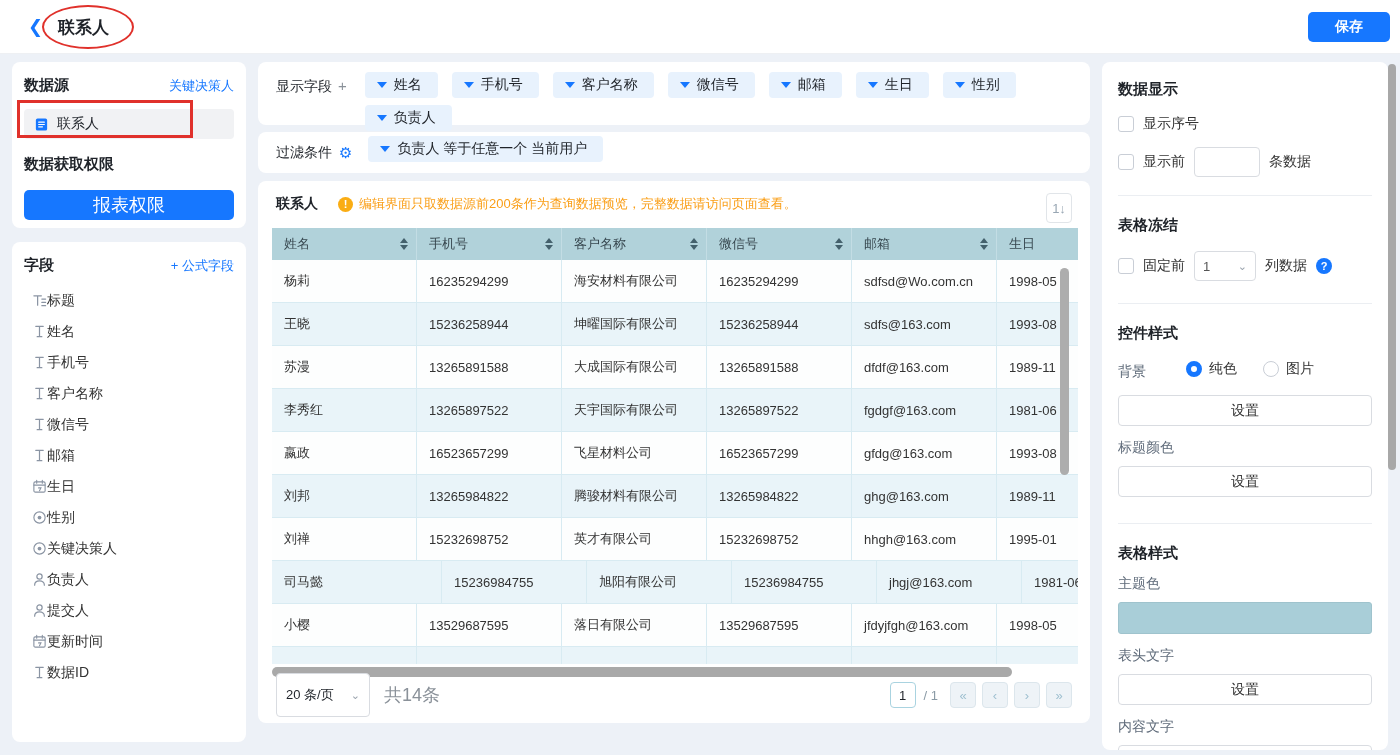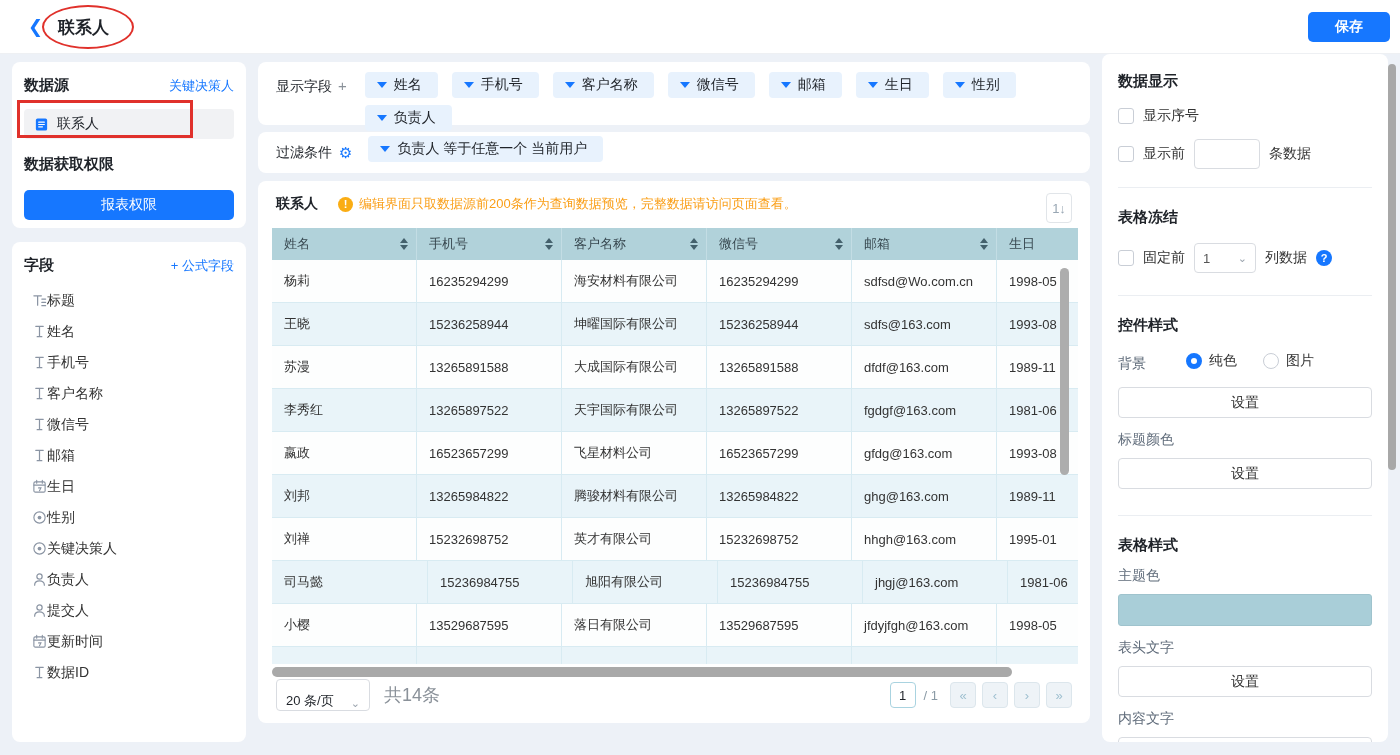--- a/index.html
+++ b/index.html
@@ -16,21 +16,21 @@
   .ann-rect { position:absolute; left:17px; top:100px; width:176px; height:38px; border:3px solid #e0312b; pointer-events:none; z-index:20; }
 
   
   .lc1 { left:12px; top:62px; width:234px; height:166px; padding:14px 12px; }
   .lc1-head { display:flex; justify-content:space-between; align-items:center; margin-bottom:14px; }
   .h15 { font-size:15px; font-weight:bold; }
   .blue-link { color:#1677ff; font-size:13px; cursor:pointer; }
   .ds-item { height:30px; background:#f1f2f4; border-radius:4px; display:flex; align-items:center; padding:0 10px; gap:8px; font-size:14px; cursor:pointer; margin-bottom:16px; }
   .ds-item svg { flex:0 0 auto; }
   .perm-head { font-size:15px; font-weight:bold; margin-bottom:16px; }
-  .perm-btn { width:100%; height:30px; background:#1677ff; color:#fff; border:none; border-radius:5px; font-size:14px; cursor:pointer; }
+  .perm-btn { width:100%; height:30px; background:#1677ff; color:#fff; border:none; border-radius:5px; font-size:18px; cursor:pointer; }
 
   .lc2 { left:12px; top:242px; width:234px; height:500px; padding:14px 12px; overflow:hidden; }
   .lc2-head { display:flex; justify-content:space-between; align-items:center; margin-bottom:10px; }
   .field-item { display:flex; align-items:center; height:31px; padding-left:8px; font-size:14px; color:#333; cursor:pointer; border-radius:4px; }
   .field-item .ficon { width:15px; height:15px; display:inline-flex; color:#8a94a3; }
 
   
   .mc-chips { left:258px; top:62px; width:832px; height:63px; padding:10px 18px; display:flex; }
   .chips-label { font-size:14px; color:#1f2329; white-space:nowrap; margin-top:5px; }
   .plus { color:#8a9199; margin-left:6px; font-size:15px; }
@@ -55,30 +55,30 @@
   .sort-carets { display:flex; flex-direction:column; gap:2px; cursor:pointer; }
   .sc-up { width:0; height:0; border-left:4px solid transparent; border-right:4px solid transparent; border-bottom:5px solid #44616c; }
   .sc-dn { width:0; height:0; border-left:4px solid transparent; border-right:4px solid transparent; border-top:5px solid #44616c; }
   .tr { display:flex; height:43px; background:#fdfefe; }
   .tr.alt { background:#e9f4f9; }
   .td { display:flex; align-items:center; padding:0 12px; font-size:13px; color:#333; border-right:1px solid #d8ebf2; border-bottom:1px solid #d8ebf2; flex:0 0 auto; white-space:nowrap; overflow:hidden; }
   .hsb { position:absolute; left:14px; top:486px; width:740px; height:10px; background:#a9a9a9; border-radius:6px; cursor:pointer; }
   .vsb { position:absolute; left:802px; top:87px; width:9px; height:207px; background:#adadad; border-radius:5px; cursor:pointer; }
 
   .pager { position:absolute; left:18px; right:18px; bottom:14px; height:28px; display:flex; align-items:center; }
-  .psize { width:94px; height:32px; border:1px solid #d9dce1; border-radius:4px; display:flex; align-items:flex-end; justify-content:space-between; padding:0 9px; font-size:13px; cursor:pointer; background:#fff; }
+  .psize { width:94px; height:44px; border:1px solid #d9dce1; border-radius:4px; display:flex; align-items:center; justify-content:space-between; padding:0 9px; font-size:13px; cursor:pointer; background:#fff; }
   .chev { color:#9aa3ad; font-size:11px; }
   .ptotal { color:#8a9199; font-size:18px; margin-left:14px; }
   .pright { margin-left:auto; display:flex; align-items:center; gap:6px; }
   .pnum { width:26px; height:26px; border:1px solid #a9d3e0; border-radius:4px; font-size:13px; display:flex; align-items:center; justify-content:center; background:#fff; }
   .pof { color:#8a9aa5; font-size:13px; margin:0 6px 0 2px; }
   .pbtn { width:26px; height:26px; background:#eef3f7; border:1px solid #dce6ec; border-radius:4px; color:#9fc0d0; font-size:13px; display:flex; align-items:center; justify-content:center; cursor:pointer; }
 
   
-  .rc { left:1102px; top:54px; width:286px; height:688px; padding:18px 16px; overflow:hidden; }
+  .rc { left:1102px; top:62px; width:286px; height:688px; padding:18px 16px; overflow:hidden; }
   .sec-h { font-size:15px; font-weight:bold; margin-bottom:16px; }
   .chk-row { display:flex; align-items:center; gap:9px; margin-bottom:14px; font-size:14px; color:#333; }
   .chk { width:16px; height:16px; border:1.5px solid #c9ced6; border-radius:3px; background:#fff; cursor:pointer; flex:0 0 auto; }
   .mini-input { width:66px; height:30px; border:1px solid #d9dce1; border-radius:4px; background:#fff; }
   .mini-select { width:62px; height:30px; border:1px solid #d9dce1; border-radius:4px; background:#fff; display:flex; align-items:center; justify-content:space-between; padding:0 8px; font-size:13px; color:#555; cursor:pointer; }
   .qmark { width:16px; height:16px; border-radius:50%; background:#1677ff; color:#fff; font-size:11px; font-weight:bold; display:inline-flex; align-items:center; justify-content:center; cursor:pointer; }
   .divider { height:1px; background:#ebeef2; margin:6px 0 20px; }
   .radio-row { display:flex; align-items:center; margin-bottom:14px; font-size:14px; color:#333; }
   .radio-row .lbl { width:68px; color:#5f6b7a;margin-top:6px; }
   .radio { width:16px; height:16px; border-radius:50%; cursor:pointer; margin-right:7px; flex:0 0 auto; }
@@ -382,21 +382,21 @@
         </div>
         <div class="tr">
           <div class="td" style="width: 145px;">刘禅</div>
           <div class="td" style="width: 145px;">15232698752</div>
           <div class="td" style="width: 145px;">英才有限公司</div>
           <div class="td" style="width: 145px;">15232698752</div>
           <div class="td" style="width: 145px;">hhgh@163.com</div>
           <div class="td" style="width: 220px;">1995-01</div>
         </div>
         <div class="tr alt">
-          <div class="td" style="width: 156px;">司马懿</div>
+          <div class="td" style="width: 170px;">司马懿</div>
           <div class="td" style="width: 145px;">15236984755</div>
           <div class="td" style="width: 145px;">旭阳有限公司</div>
           <div class="td" style="width: 145px;">15236984755</div>
           <div class="td" style="width: 145px;">jhgj@163.com</div>
           <div class="td" style="width: 220px;">1981-06</div>
         </div>
         <div class="tr">
           <div class="td" style="width: 145px;">小樱</div>
           <div class="td" style="width: 145px;">13529687595</div>
           <div class="td" style="width: 145px;">落日有限公司</div>

